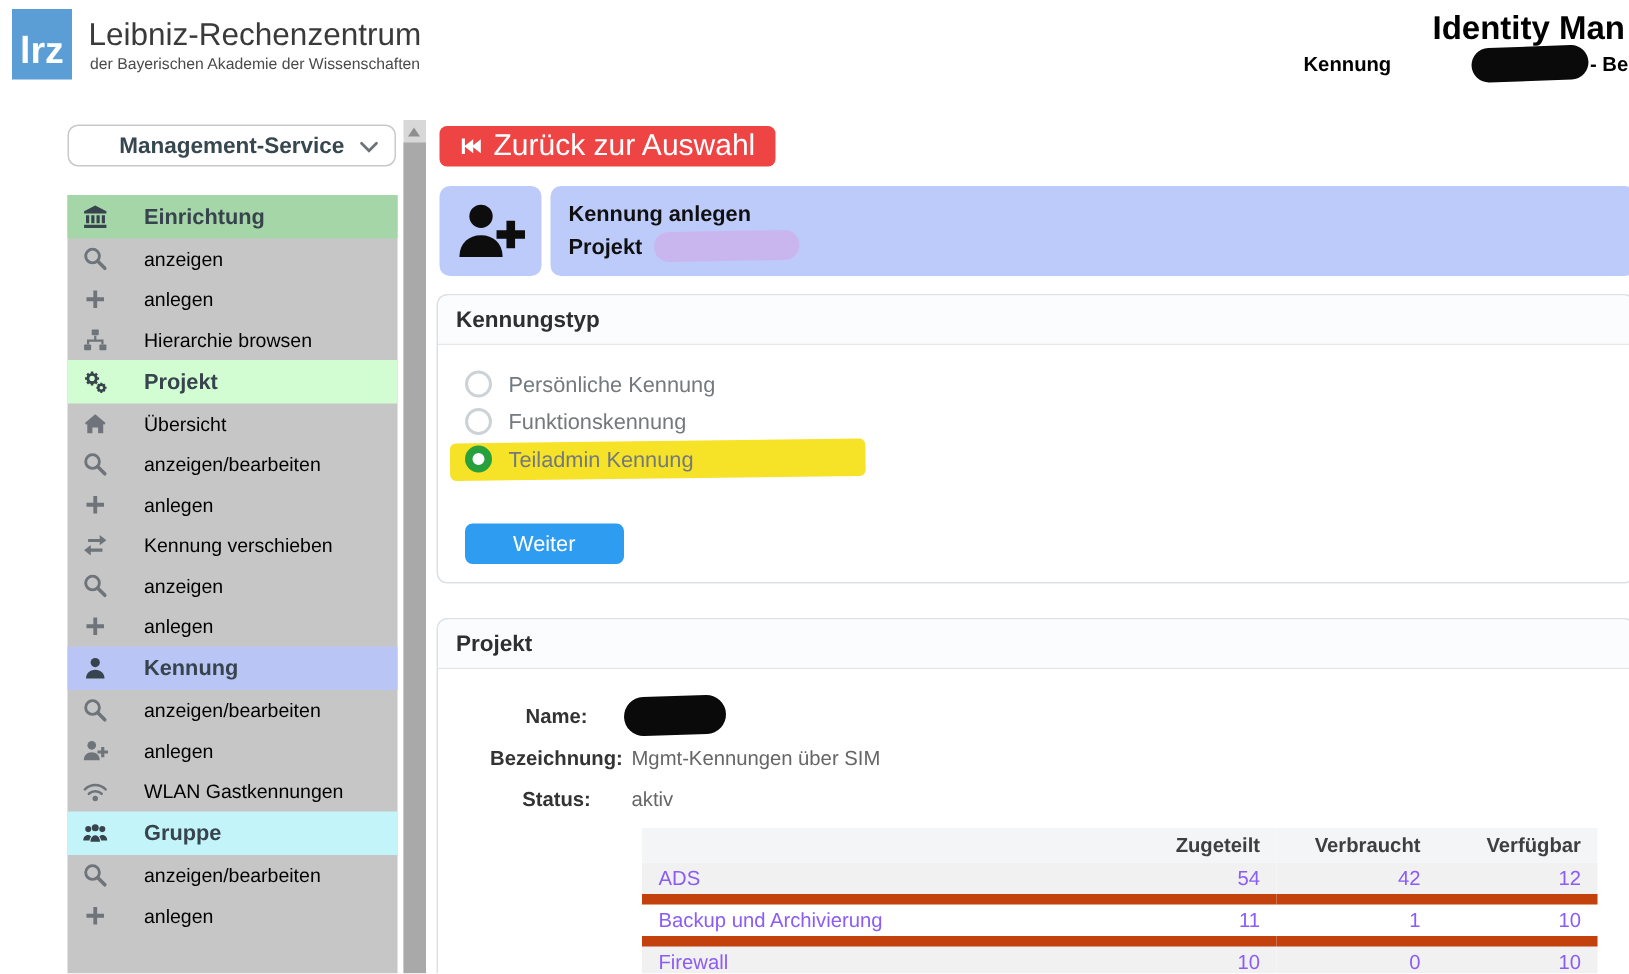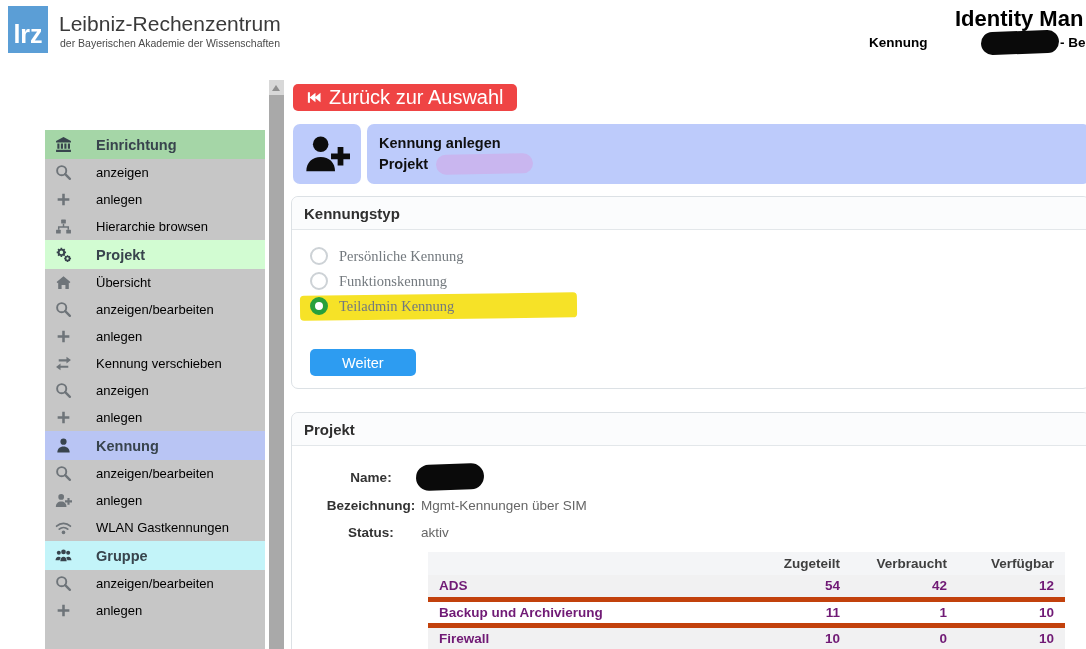--- a/index.html
+++ b/index.html
@@ -58,59 +58,67 @@
     border-radius:10px; margin-left:8px; vertical-align:-5px; transform:rotate(-1deg); }
 
   .card { position:absolute; left:291px; width:799px; background:#fff;
     border:1px solid #dce1e5; border-radius:7px; }
   .card-header { height:33px; background:#fbfcfd; border-bottom:1px solid #e3e7ea;
     border-radius:7px 7px 0 0; display:flex; align-items:center; padding-left:12px; }
   .card-title { font-size:15px; font-weight:bold; color:#2f2f2f; }
 
   #card-kennungstyp { top:196px; height:193px; }
   .ktyp-body { padding:17px 0 0 18px; }
-  .rrow { position:relative; display:flex; align-items:center; gap:11px; height:18px; margin-bottom:7px; width:max-content; cursor:pointer;font-family:Liberation Serif, serif; }
+  .rrow { position:relative; display:flex; align-items:flex-end; gap:11px; height:18px; margin-bottom:7px; width:max-content; cursor:pointer; }
   .radio { position:relative; z-index:1; width:18px; height:18px; border-radius:50%;
     border:2px solid #cdd2d6; background:#fff; flex:0 0 18px; }
   .radio.sel { border:5px solid #28a03c; }
   .rlabel { position:relative; z-index:1; font-size:14.5px; color:#73797e; white-space:nowrap; }
   .marker { position:absolute; left:-10px; top:-3px; width:277px; height:25px;
     background:#f6e227; border-radius:4px; transform:rotate(-0.7deg); z-index:0; }
   .weiter-btn { margin:27px 0 0 0; height:27px; padding:0 32px; background:#2d9cf1;
     border:none; border-radius:5px; color:#fff; font-size:14.5px;
     font-family:"Liberation Sans",sans-serif; cursor:pointer; }
 
   #card-projekt { top:412px; height:260px; }
   .proj-body { padding:16px 0 0 29px; }
   .frow { display:flex; align-items:center; }
   .frow.r1 { height:30px; } .frow.r2 { height:27px; } .frow.r3 { height:27px; }
   .flabel { width:100px; font-size:13.5px; font-weight:bold; color:#333;text-align:center; }
   .fvalue { font-size:13.5px; color:#666; }
   .name-blob { width:68px; height:26px; background:#0a0a0a; border-radius:13px; transform:rotate(-2deg); margin-left:-5px; }
 
   .quota-table { margin:6px 0 0 107px; width:637px; border-collapse:collapse; font-size:13.5px; }
   .quota-table th { font-weight:bold; color:#3f3f3f; background:#f4f5f7; padding:3px 11px; height:23px; }
-  .quota-table td { color:#701a75; padding:3px 11px; height:24px; border-bottom:5px solid #c2410c;font-weight:bold; }
+  .quota-table td { color:#8b5cf6; padding:3px 11px; height:24px; border-bottom:7px solid #c2410c; }
   .quota-table th.num, .quota-table td.num { text-align:right; width:107px; }
   .quota-table th.name-col, .quota-table td.name-col { text-align:left; }
   .quota-table tbody tr:nth-child(odd) td { background:#f1f1f2; }
 </style>
 </head>
 <body>
 
 <div id="app">
 
   <div class="logo-box">lrz</div>
   <div class="org-name">Leibniz-Rechenzentrum</div>
   <div class="org-sub">der Bayerischen Akademie der Wissenschaften</div>
   <div class="app-title">Identity Man</div>
   <div class="session-prefix">Kennung</div>
   <div class="session-blob"></div>
   <div class="session-suffix">- Ber</div>
 
+  <div class="service-select">
+    <span class="sel-label">Management-Service</span>
+    <span class="chev">
+        <svg viewBox="0 0 16 16">
+          <path fill="none" stroke="currentColor" stroke-width="1.8" stroke-linecap="round" d="M3 5.5 8 10.5 13 5.5"></path>
+        </svg>
+      </span>
+  </div>
 
   <div class="sidebar-menu">
       <div class="mrow mhead" style="background:#a5d6a7">
         <span class="mic">
           <svg viewBox="0 0 16 16">
             <path fill="currentColor" d="M8 1l7 3.6V6H1V4.6zM2.2 7h2v5h-2zM5.5 7h2v5h-2zM8.8 7h2v5h-2zM12.1 7h2v5h-2zM1 13h14v2H1z"></path>
           </svg>
         </span>
         <span class="mlabel">Einrichtung</span>
       </div>

